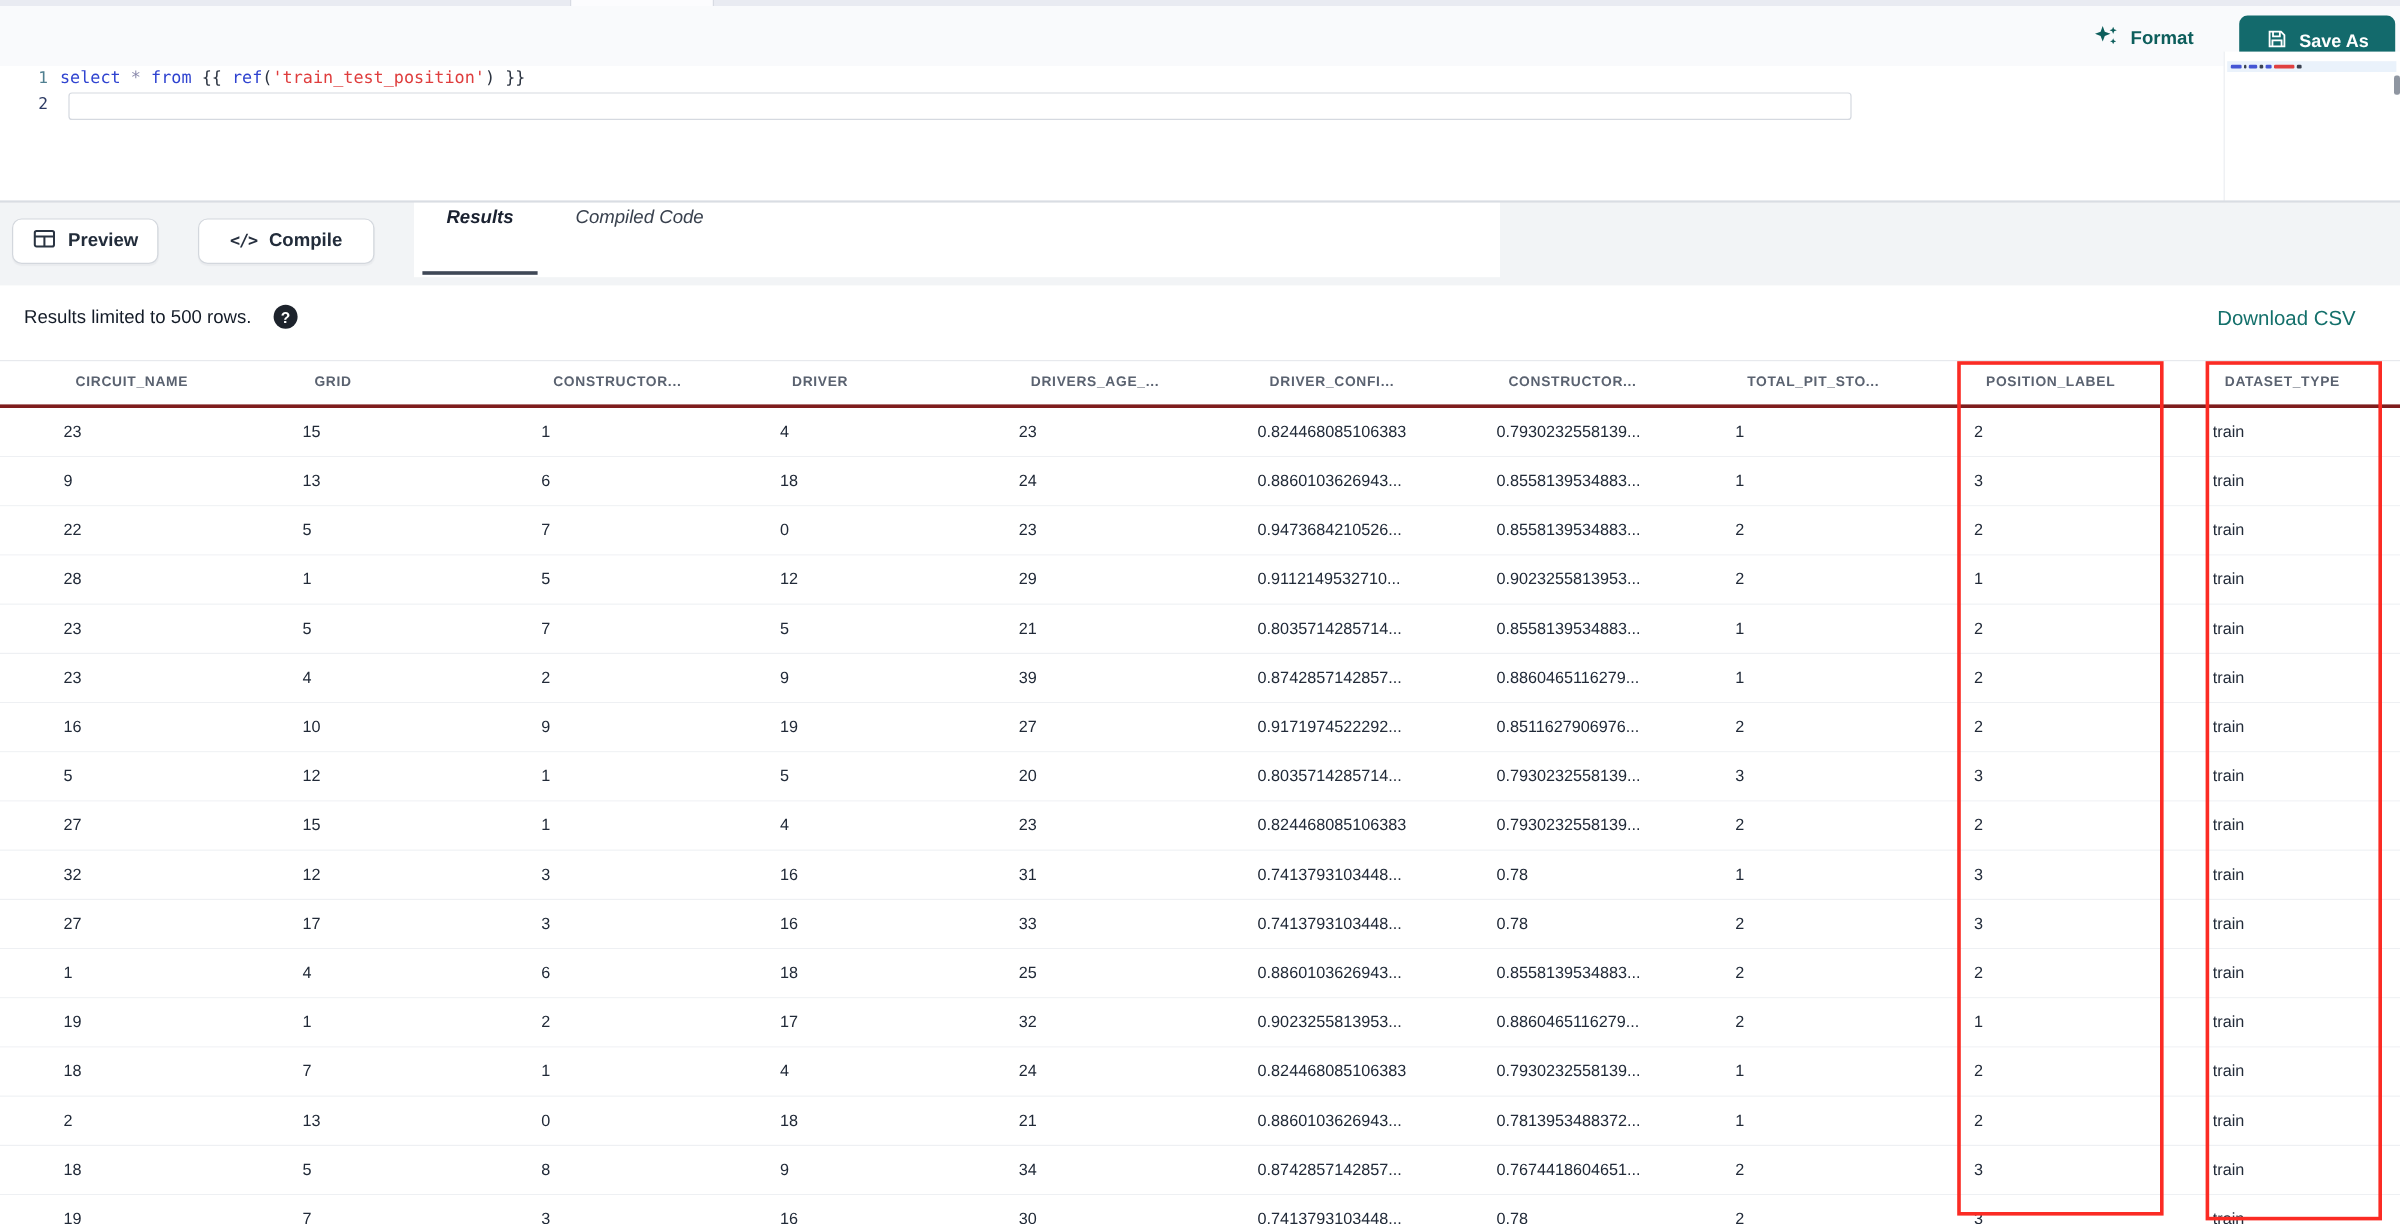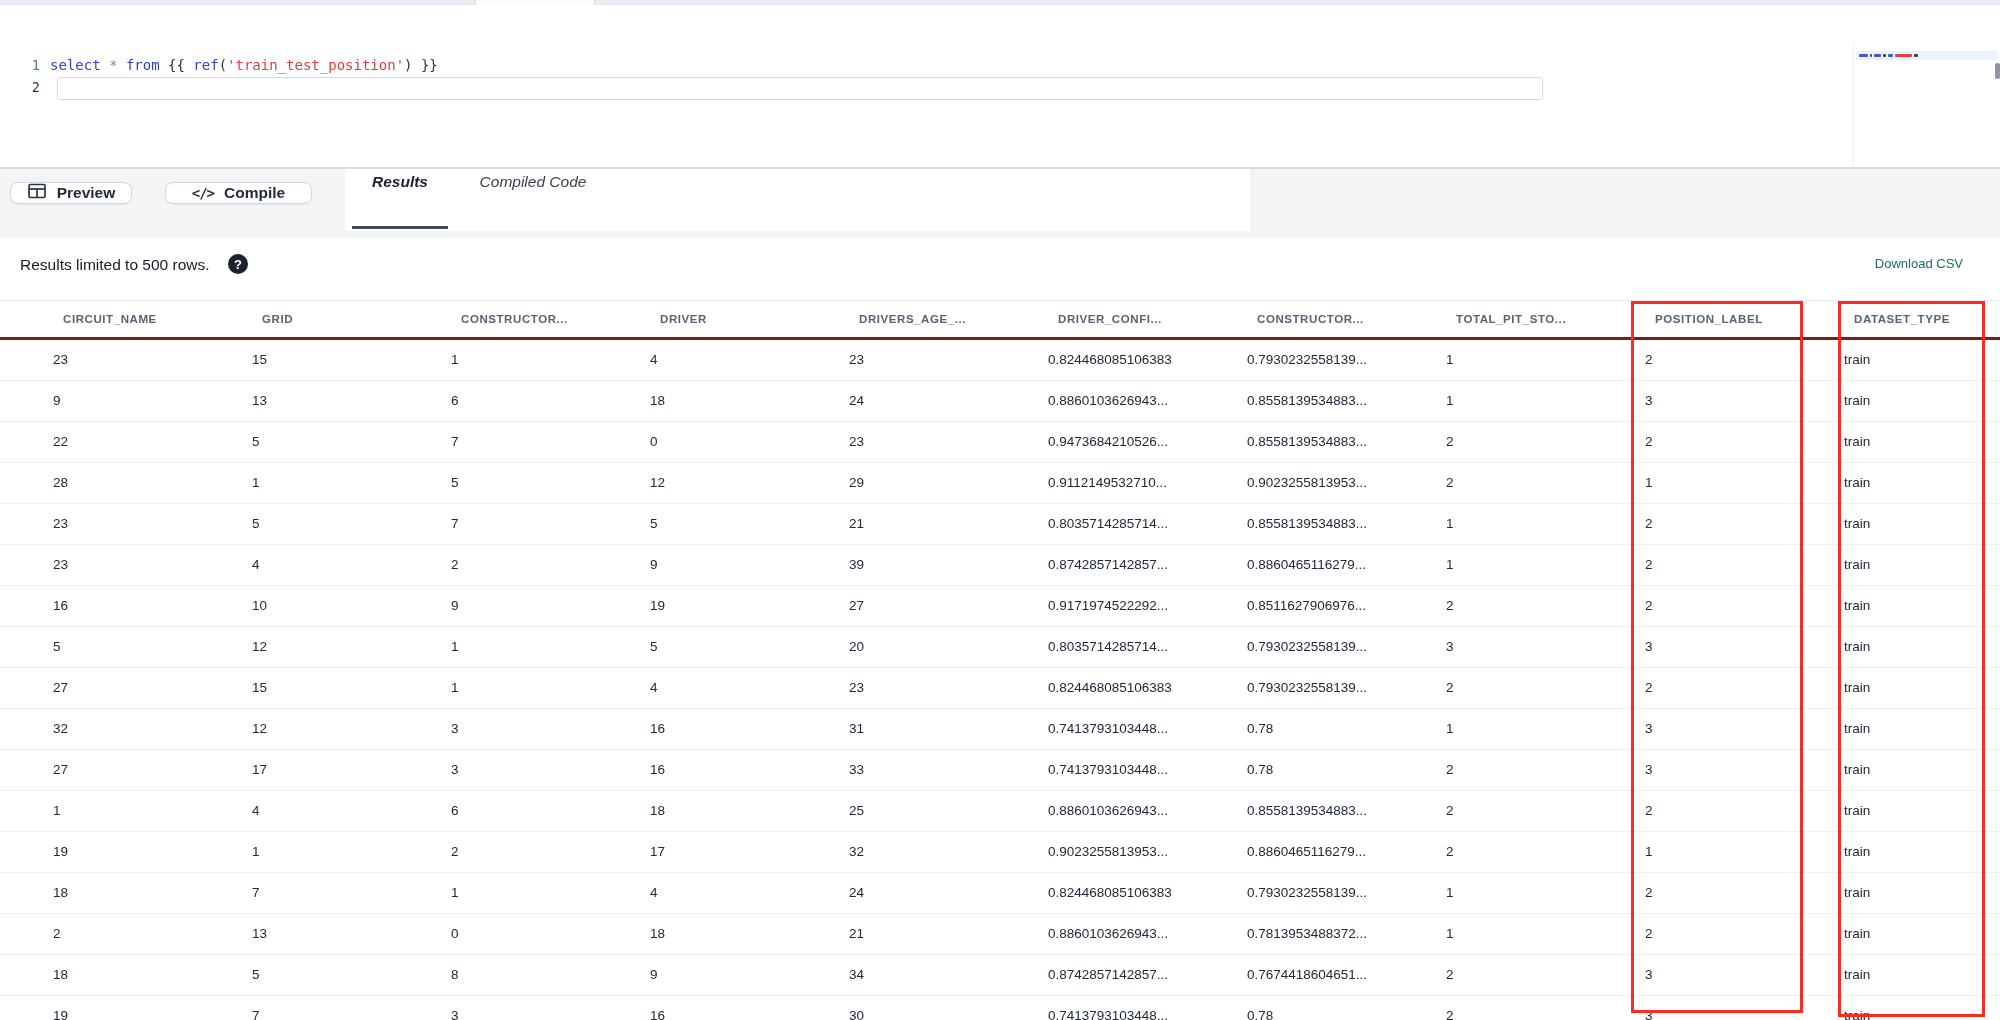--- a/index.html
+++ b/index.html
@@ -31,34 +31,34 @@
   .minimap{position:absolute;left:1853px;top:-12px;width:147px;height:125px;background:#fff;border-left:1px solid #eceef2;}
   .minimap-strip{position:absolute;left:2px;top:8px;width:141px;height:9px;background:#eaf2fb;display:flex;align-items:center;gap:2px;padding-left:3px;box-sizing:border-box;}
   .mm-mark{display:inline-block;height:3px;border-radius:1px;}
   .scroll-thumb{position:absolute;left:1995px;top:8px;width:5px;height:16px;background:#8f96a1;border-radius:2px;}
 
   .divider{position:absolute;left:0;top:167px;width:2000px;height:2px;background:#d9dde3;}
 
   
   .action-band{position:absolute;left:0;top:169px;width:2000px;height:69px;background:#f2f4f6;}
   .tabs-bg{position:absolute;left:345px;top:0;width:905px;height:62px;background:#fff;}
-  .action-btn{position:absolute;top:13px;height:22px;background:#fff;border:1px solid #d3d7dd;border-radius:8px;display:flex;align-items:center;justify-content:center;gap:10px;font-size:15.5px;font-weight:600;color:#222c3a;font-family:"Liberation Sans",sans-serif;cursor:pointer;box-shadow:0 1px 1px rgba(20,30,50,.04);}
+  .action-btn{position:absolute;top:13px;height:38px;background:#fff;border:1px solid #d3d7dd;border-radius:8px;display:flex;align-items:center;justify-content:center;gap:10px;font-size:15.5px;font-weight:600;color:#222c3a;font-family:"Liberation Sans",sans-serif;cursor:pointer;box-shadow:0 1px 1px rgba(20,30,50,.04);}
   .btn-preview{left:10px;width:122px;}
   .btn-compile{left:165px;width:147px;}
   .code-glyph{font-family:"DejaVu Sans Mono",monospace;font-weight:bold;font-size:14px;color:#27303f;letter-spacing:-1px;}
   .tab{position:absolute;top:4px;height:36px;display:flex;align-items:flex-start;justify-content:center;font-size:15.5px;cursor:pointer;font-style:italic;}
   .tab-results{left:345px;width:110px;color:#1a2130;font-weight:600;}
   .tab-compiled{left:458px;width:150px;color:#39414e;}
   .tab-underline{position:absolute;left:352px;top:57px;width:96px;height:3px;background:#3f4856;}
 
   
   .results-bar{position:absolute;left:0;top:238px;width:2000px;height:62px;background:#fff;text-decoration:underline;}
   .limit-notice{position:absolute;left:20px;top:18px;font-size:15.5px;color:#141c28;}
   .help-icon{position:absolute;left:228px;top:16px;width:20px;height:20px;border-radius:50%;background:#1d232c;color:#fff;font-size:13px;font-weight:bold;display:flex;align-items:center;justify-content:center;cursor:pointer;}
-  .download-csv{position:absolute;right:37px;top:18px;font-size:13px;color:#14706b;cursor:pointer;text-decoration:none;}
+  .download-csv{position:absolute;right:37px;top:18px;font-size:17px;color:#14706b;cursor:pointer;text-decoration:none;}
 
   
   .grid-table{position:absolute;left:0;top:300px;width:2000px;}
   .hrow{display:grid;grid-template-columns:repeat(9,199px) 1fr;padding-left:53px;height:36px;border-top:1px solid #e7e9ed;border-bottom:3px solid #7f1d1d;background:#fff;}
   .hcell{font-size:11.5px;font-weight:bold;color:#5a6270;letter-spacing:.05em;line-height:36px;padding-left:10px;white-space:nowrap;overflow:hidden;}
   .trow{display:grid;grid-template-columns:repeat(9,199px) 1fr;padding-left:53px;height:40px;border-bottom:1px solid #eef0f3;background:#fff;}
   .tcell{font-size:13.5px;color:#212a38;line-height:40px;white-space:nowrap;overflow:hidden;}
 
   
   .redbox{position:absolute;border:3px solid #fb2b24;box-sizing:border-box;pointer-events:none;}
@@ -67,20 +67,42 @@
 </style>
 </head>
 <body>
 
 <div class="screen">
 
   <div class="top-strip">
     <div class="active-seg"></div>
   </div>
 
+  <div class="editor-toolbar">
+    <div class="format-btn">
+      <span>
+        <svg width="22" height="22" viewBox="0 0 24 24">
+          <path d="M9 3l1.9 5.1L16 10l-5.1 1.9L9 17l-1.9-5.1L2 10l5.1-1.9z" fill="#0d5e5c"></path>
+          <path d="M18.5 3.5l.9 2.4 2.4.9-2.4.9-.9 2.4-.9-2.4-2.4-.9 2.4-.9z" fill="#0d5e5c"></path>
+          <path d="M18.5 14l.8 2 2 .8-2 .8-.8 2-.8-2-2-.8 2-.8z" fill="#0d5e5c"></path>
+        </svg>
+      </span>
+      <span>Format</span>
+    </div>
+    <button class="saveas-btn">
+      <span>
+        <svg width="19" height="19" viewBox="0 0 20 20" fill="none" stroke="#fff" stroke-width="1.6">
+          <path d="M3.5 3.5h10l3 3v10h-13z"></path>
+          <path d="M6.5 3.5v4.2h6V3.5"></path>
+          <path d="M6 16.5v-5.3h8v5.3"></path>
+        </svg>
+      </span>
+      <span>Save As</span>
+    </button>
+  </div>
 
   <div class="editor">
     <div class="code-row" style="top:0;">
       <div class="gutter-num n1">1</div>
       <div class="code-text"><span class="tok-kw">select</span><span class="tok-pl"> </span><span class="tok-op">*</span><span class="tok-pl"> </span><span class="tok-kw">from</span><span class="tok-pl"> {{ </span><span class="tok-fn">ref</span><span class="tok-pl">(</span><span class="tok-str">'train_test_position'</span><span class="tok-pl">)</span><span class="tok-pl"> }}</span></div>
     </div>
     <div class="code-row" style="top:22px;">
       <div class="gutter-num n2">2</div>
     </div>
     <div class="active-line-box"></div>

